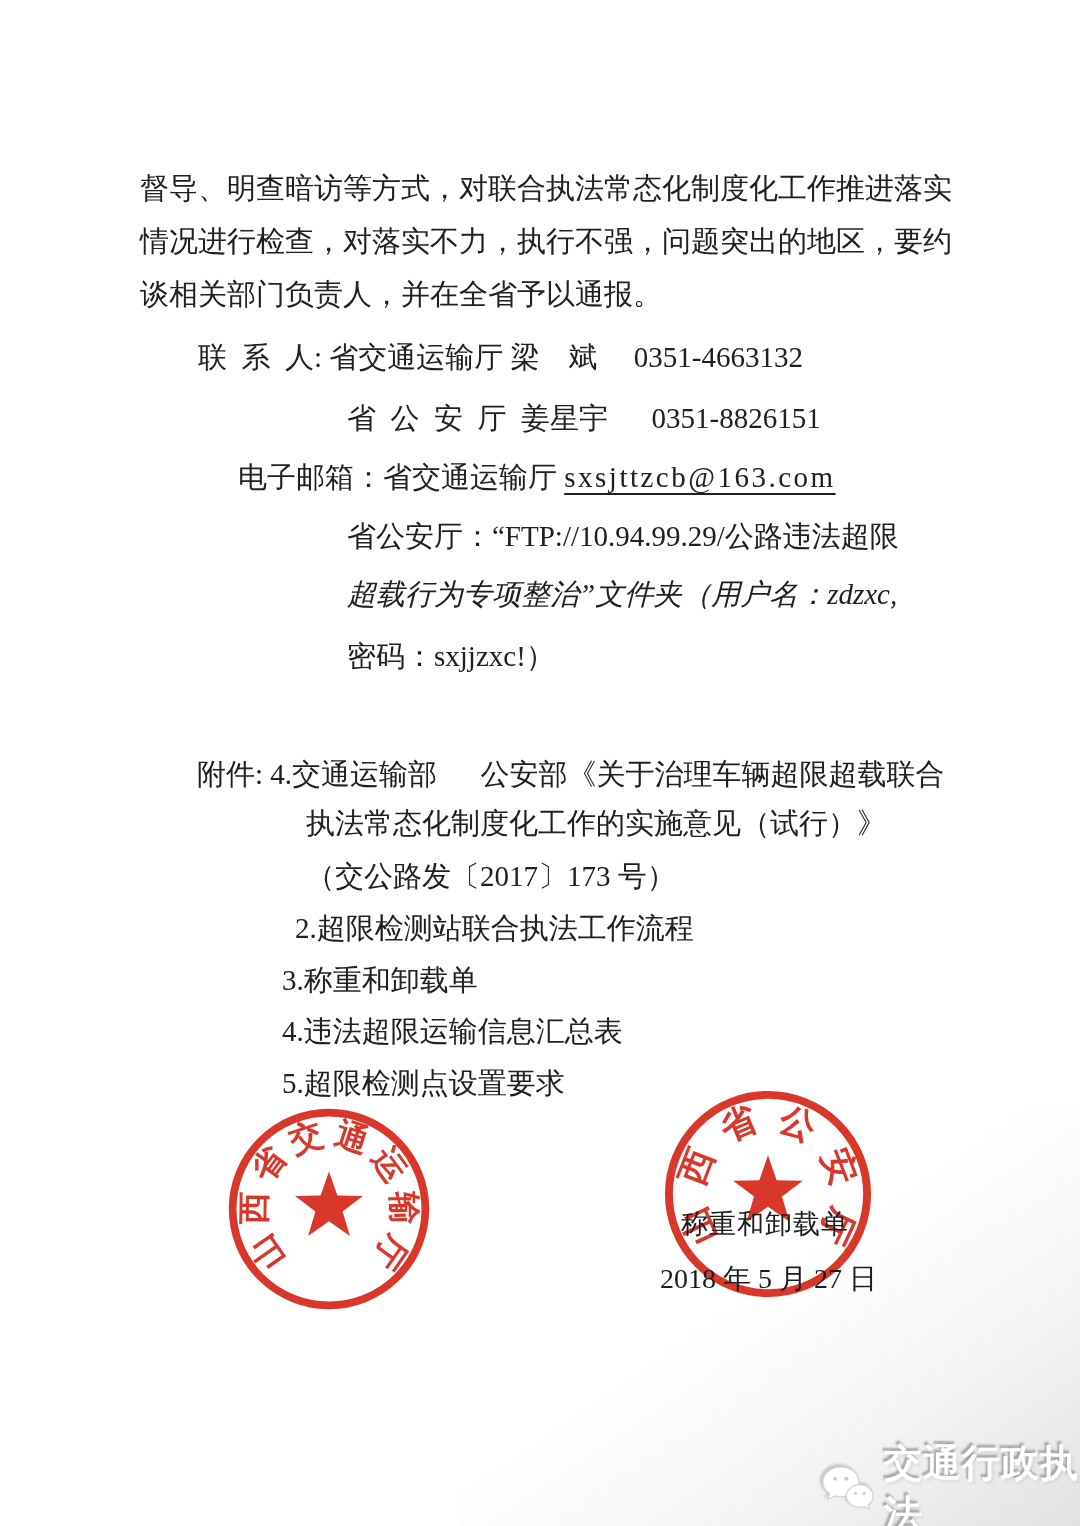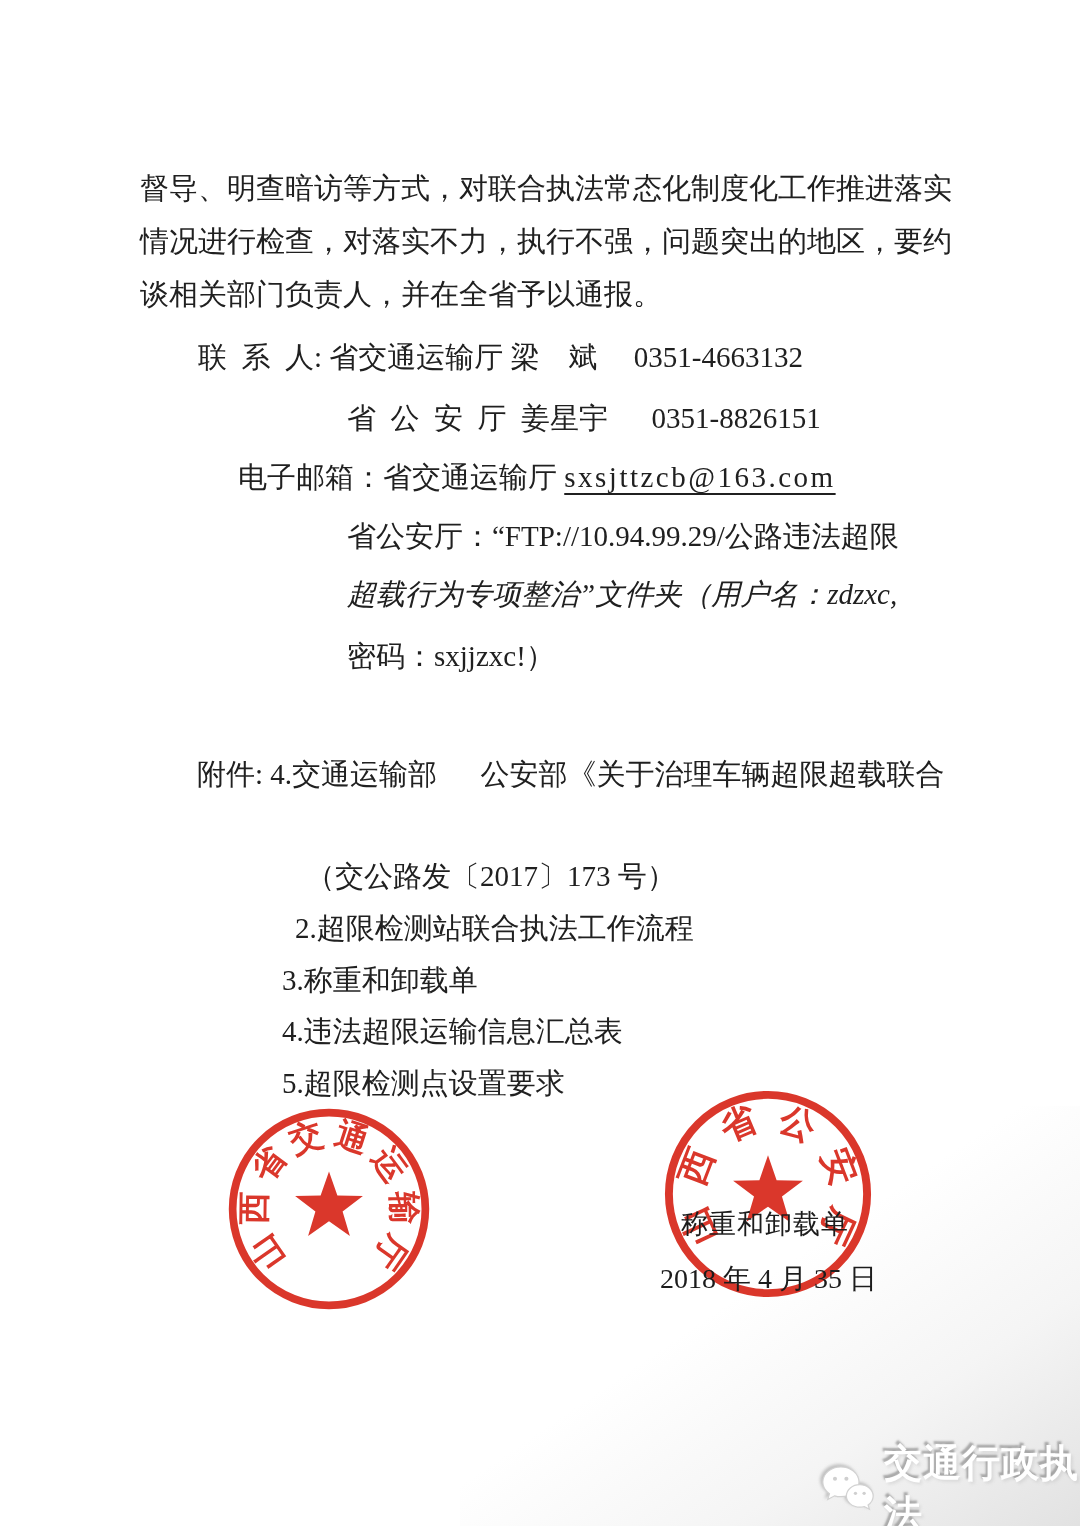--- a/index.html
+++ b/index.html
@@ -87,20 +87,21 @@
   <div class="line" style="left:198px; top:339px;">联  系  人: 省交通运输厅 梁　斌　 0351-4663132</div>
   <div class="line" style="left:347px; top:400px;">省  公  安  厅  姜星宇　  0351-8826151</div>
 
   <div class="line" style="left:198px; top:459px;margin-left:40px;"><span>电子邮箱：省交通运输厅 </span><span class="email">sxsjttzcb@163.com</span></div>
 
   <div class="line" style="left:347px; top:518px;">省公安厅：“FTP://10.94.99.29/公路违法超限</div>
   <div class="line" style="left:347px; top:576px;font-style:italic;">超载行为专项整治”文件夹（用户名：zdzxc,</div>
   <div class="line" style="left:347px; top:638px;">密码：sxjjzxc!）</div>
 
   <div class="line" style="left:197px; top:756px;">附件: 4.交通运输部　  公安部《关于治理车辆超限超载联合</div>
+  <div class="line" style="left:306px; top:805px;">执法常态化制度化工作的实施意见（试行）》</div>
   <div class="line" style="left:306px; top:858px;">（交公路发〔2017〕173 号）</div>
   <div class="line" style="left:295px; top:910px;">2.超限检测站联合执法工作流程</div>
   <div class="line" style="left:282px; top:962px;">3.称重和卸载单</div>
   <div class="line" style="left:282px; top:1013px;">4.违法超限运输信息汇总表</div>
   <div class="line" style="left:282px; top:1065px;">5.超限检测点设置要求</div>
 
   <div class="corner-shade"></div>
 
   <svg class="seal" style="left:223px; top:1103px; width:212px; height:212px;" viewBox="0 0 220 220">
     <circle class="seal-ring" cx="110" cy="110" r="100" stroke="#d8281b"></circle>
@@ -120,21 +121,21 @@
     <polygon class="seal-star" fill="#d8281b" points="110.0,71.0 118.7,96.0 145.2,96.6 124.1,112.6 131.7,137.9 110.0,122.8 88.3,137.9 95.9,112.6 74.8,96.6 101.3,96.0"></polygon>
   <text x="110" y="33" transform="rotate(-115 110 110)" fill="#d8281b" class="seal-char" style="font-size: 36px;">山</text>
       <text x="110" y="33" transform="rotate(-69 110 110)" fill="#d8281b" class="seal-char" style="font-size: 36px;">西</text>
       <text x="110" y="33" transform="rotate(-23 110 110)" fill="#d8281b" class="seal-char" style="font-size: 36px;">省</text>
       <text x="110" y="33" transform="rotate(23 110 110)" fill="#d8281b" class="seal-char" style="font-size: 36px;">公</text>
       <text x="110" y="33" transform="rotate(69 110 110)" fill="#d8281b" class="seal-char" style="font-size: 36px;">安</text>
       <text x="110" y="33" transform="rotate(115 110 110)" fill="#d8281b" class="seal-char" style="font-size: 36px;">厅</text>
     </svg>
 
   <div class="sig" style="left:681px; top:1206px; font-size:27px; letter-spacing:1px;">称重和卸载单</div>
-  <div class="sig" style="left:660px; top:1260px; font-size:28px;">2018 年 4 月 35 日</div>
+  <div class="sig" style="left:660px; top:1260px; font-size:28px;">2018 年 5 月 27 日</div>
 
   <div class="watermark">
     <svg class="wm-icon" viewBox="0 0 66 58">
       <g fill="#ffffff" stroke="#d2d2d2" stroke-width="1.5">
         <path d="M24 1 C 11.3 1 1 9.6 1 20.2 C 1 26.2 4.3 31.5 9.5 34.9 L 7.2 42.5 L 16 37.7 C 18.5 38.4 21.2 38.8 24 38.8 C 36.7 38.8 47 30.8 47 20.2 C 47 9.6 36.7 1 24 1 Z"></path>
         <path d="M48 23.5 C 38.6 23.5 31 29.9 31 37.8 C 31 45.7 38.6 52.1 48 52.1 C 50 52.1 52 51.8 53.8 51.3 L 60.3 54.9 L 58.5 49.2 C 62.4 46.6 65 42.5 65 37.8 C 65 29.9 57.4 23.5 48 23.5 Z"></path>
       </g>
       <g fill="#cfcfcf">
         <circle cx="16.5" cy="16" r="2.6"></circle>
           <circle cx="31" cy="16" r="2.6"></circle>

